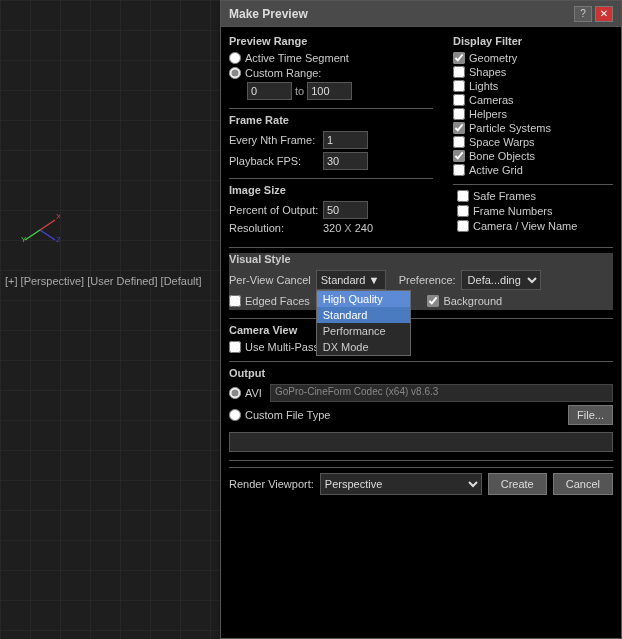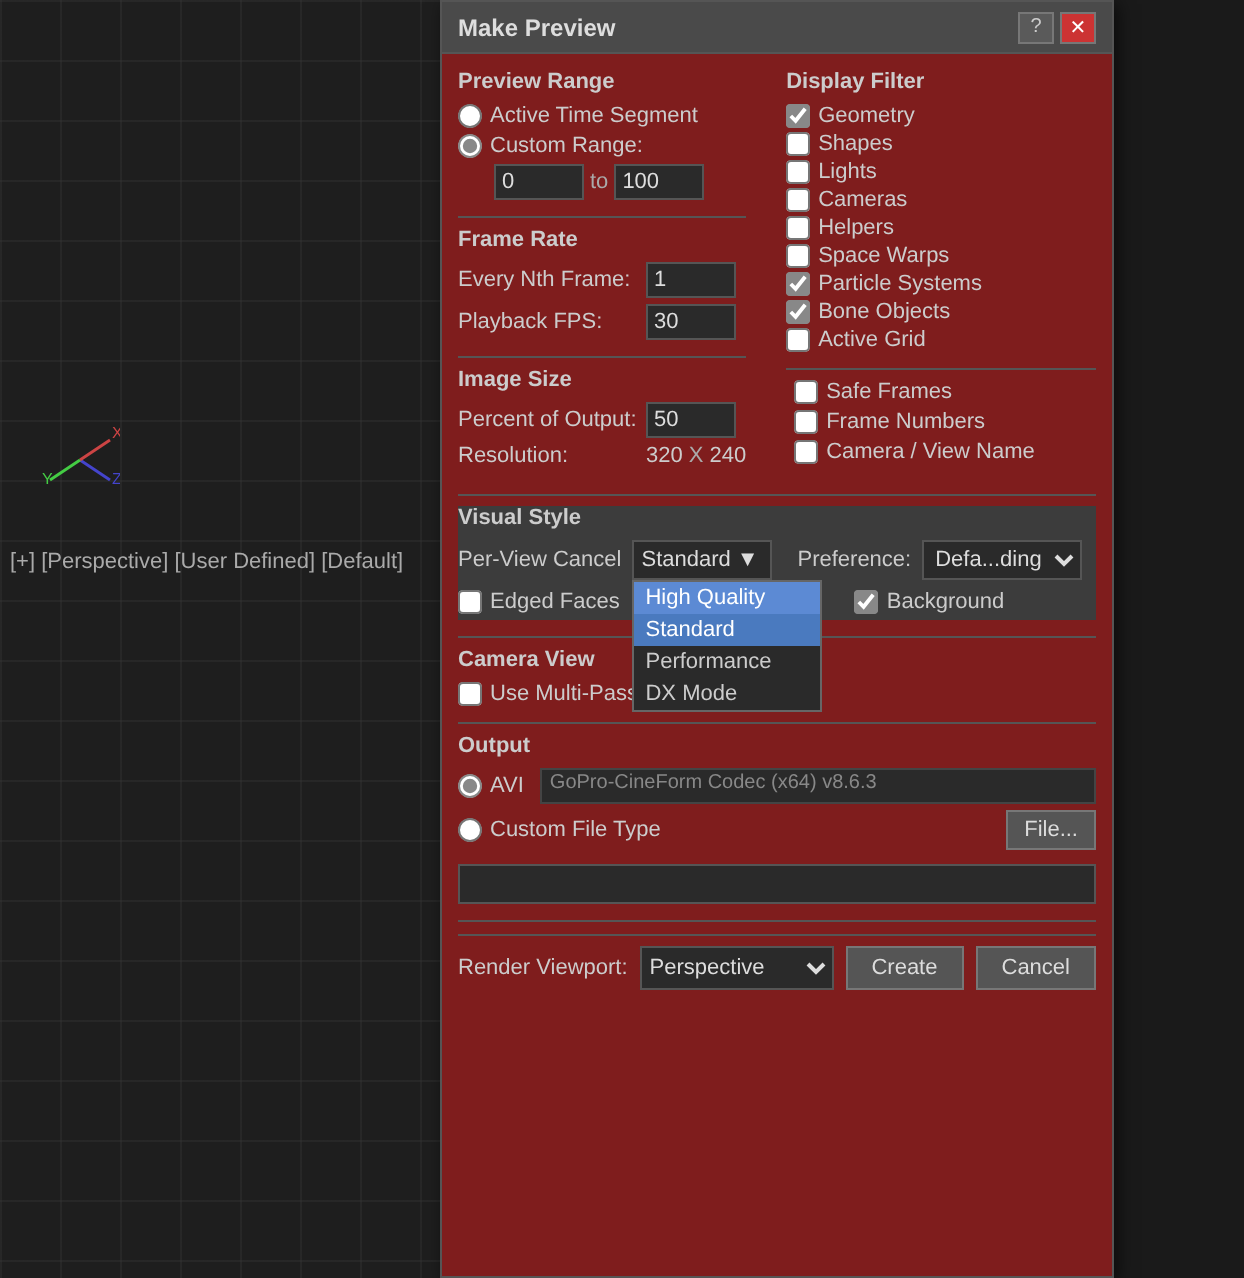--- a/index.html
+++ b/index.html
@@ -47,23 +47,23 @@
       left: 20px;
       width: 40px;
       height: 40px;
     }
 
     
     .dialog {
       position: absolute;
       top: 0;
       left: 220px;
-      width: 337px;
+      width: 402px;
       height: 639px;
-      background: #7f1d1d;
+      background: #000000;
       border: 1px solid #555;
       box-shadow: 2px 2px 8px rgba(0,0,0,0.6);
     }
 
     .dialog-titlebar {
       display: flex;
       align-items: center;
       justify-content: space-between;
       background: #4a4a4a;
       padding: 5px 8px;
@@ -485,26 +485,26 @@
           </div>
           <div class="filter-check">
             <input type="checkbox" style="">
             <span>Cameras</span>
           </div>
           <div class="filter-check">
             <input type="checkbox" style="">
             <span>Helpers</span>
           </div>
           <div class="filter-check">
-            <input type="checkbox" style="">
-            <span>Space Warps</span>
-          </div>
-          <div class="filter-check">
             <input type="checkbox" checked="" style="">
             <span>Particle Systems</span>
+          </div>
+          <div class="filter-check">
+            <input type="checkbox" style="">
+            <span>Space Warps</span>
           </div>
           <div class="filter-check">
             <input type="checkbox" checked="" style="">
             <span>Bone Objects</span>
           </div>
           <div class="filter-check">
             <input type="checkbox" style="">
             <span>Active Grid</span>
           </div>
         </div>

